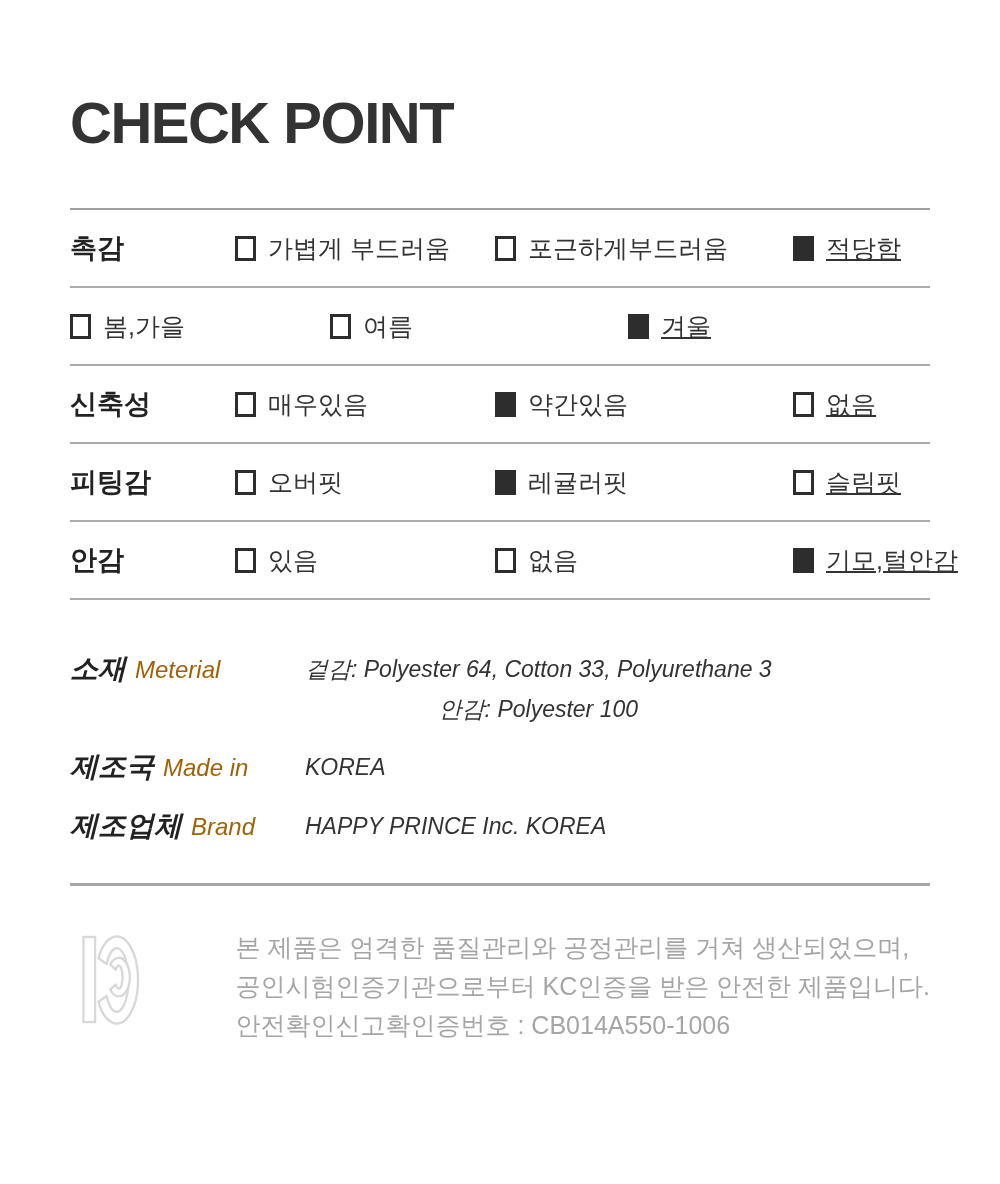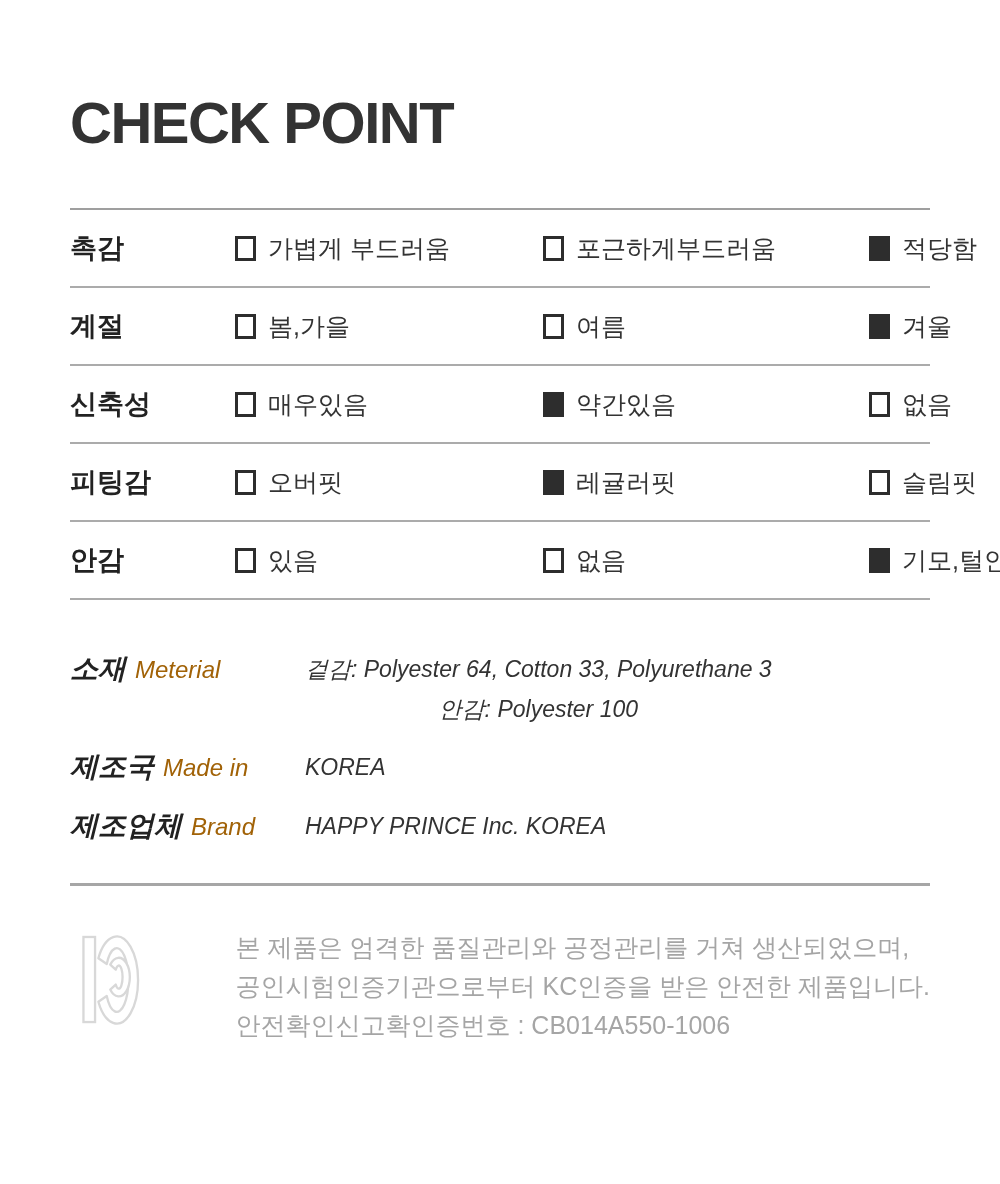--- a/index.html
+++ b/index.html
@@ -43,22 +43,22 @@
     color: #222222;
   }
   .opt {
     display: flex;
     align-items: center;
     font-size: 25px;
     color: #333333;
     flex: none;
   }
   .opt.col0 { width: 260px; }
-  .opt.col1 { width: 326px; margin-left: 48px; }
-  .opt.col2 { width: 165px; }
+  .opt.col1 { width: 298px; }
+  .opt.col2 { width: 165px; text-decoration: underline; }
   .cb {
     width: 21px;
     height: 25px;
     border: 3px solid #2d2d2d;
     background: #ffffff;
     margin-right: 12px;
     flex: none;
   }
   .cb.checked { background: #2d2d2d; }
   .opt-label { white-space: nowrap; }
@@ -123,21 +123,20 @@
     <span class="opt-label">포근하게부드러움</span>
   </div>
 
   <div class="opt col2">
     <span class="cb checked"></span>
     <span class="opt-label">적당함</span>
   </div>
 </div>
 
   <div class="crow">
-    <div class="crow-label">계절</div>
 
   <div class="opt col0">
     <span class="cb"></span>
     <span class="opt-label">봄,가을</span>
   </div>
 
   <div class="opt col1">
     <span class="cb"></span>
     <span class="opt-label">여름</span>
   </div>

